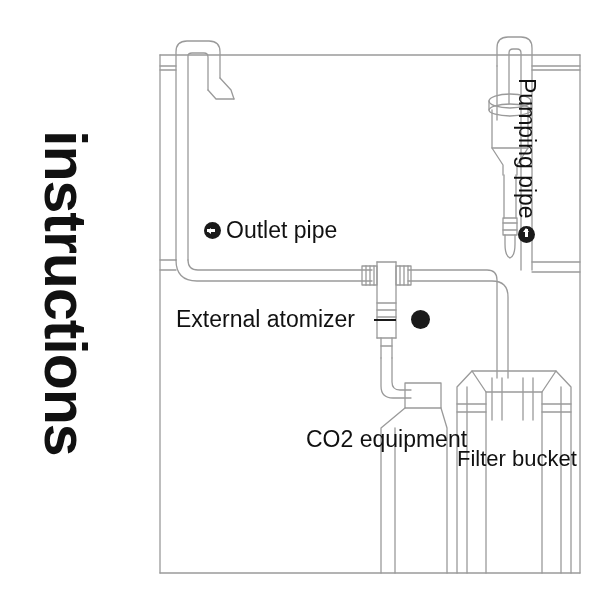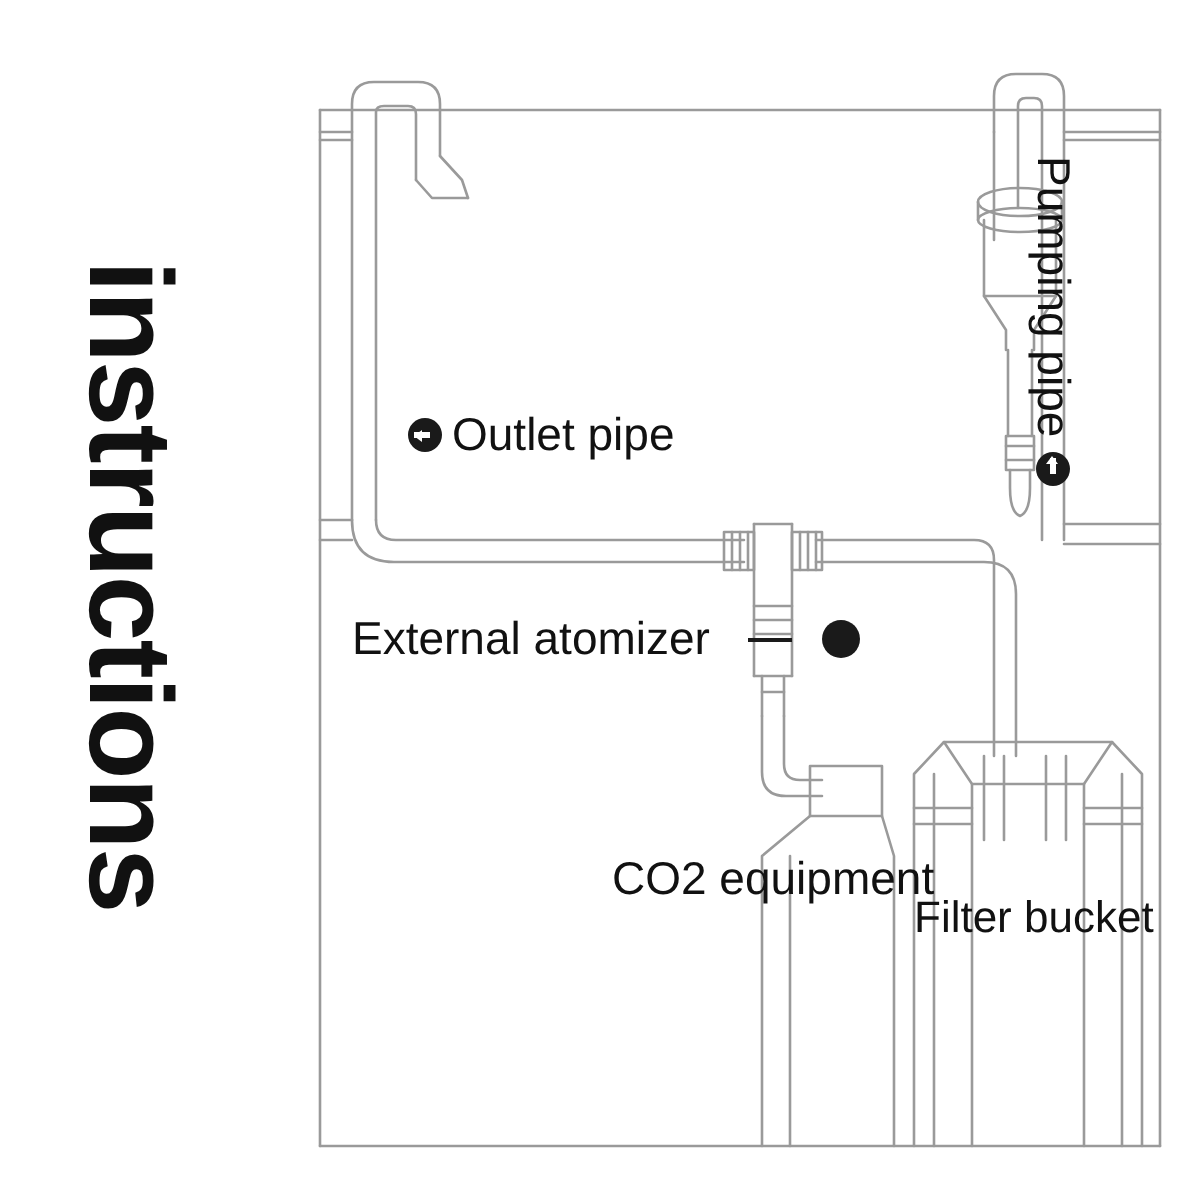--- a/index.html
+++ b/index.html
@@ -64,21 +64,21 @@
     align-items: center;
     gap: 7px;
   }
   #pumping-pipe-text {
     font-size: 23px;
     font-weight: 400;
     color: #111111;
   }
   #label-outlet {
     left: 204px;
-    top: 206px;
+    top: 219px;
     display: flex;
     align-items: center;
     gap: 5px;
   }
   #outlet-text {
     font-size: 23px;
   }
   #label-atomizer {
     left: 176px;
     top: 308px;

